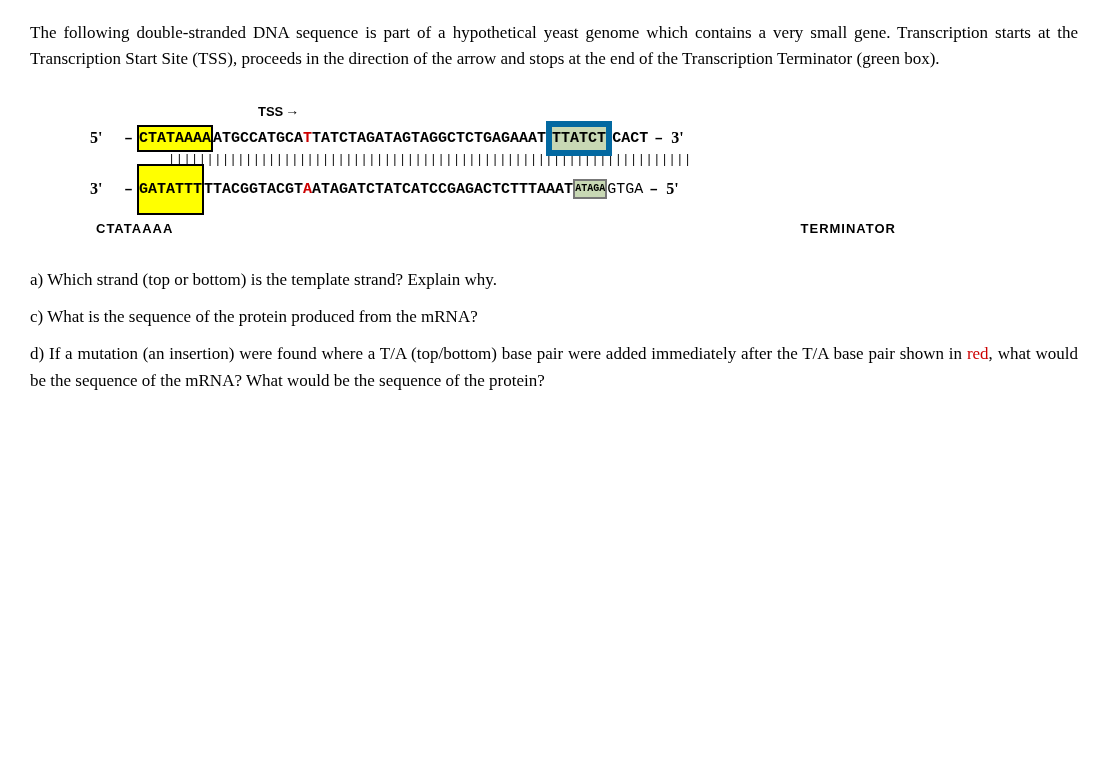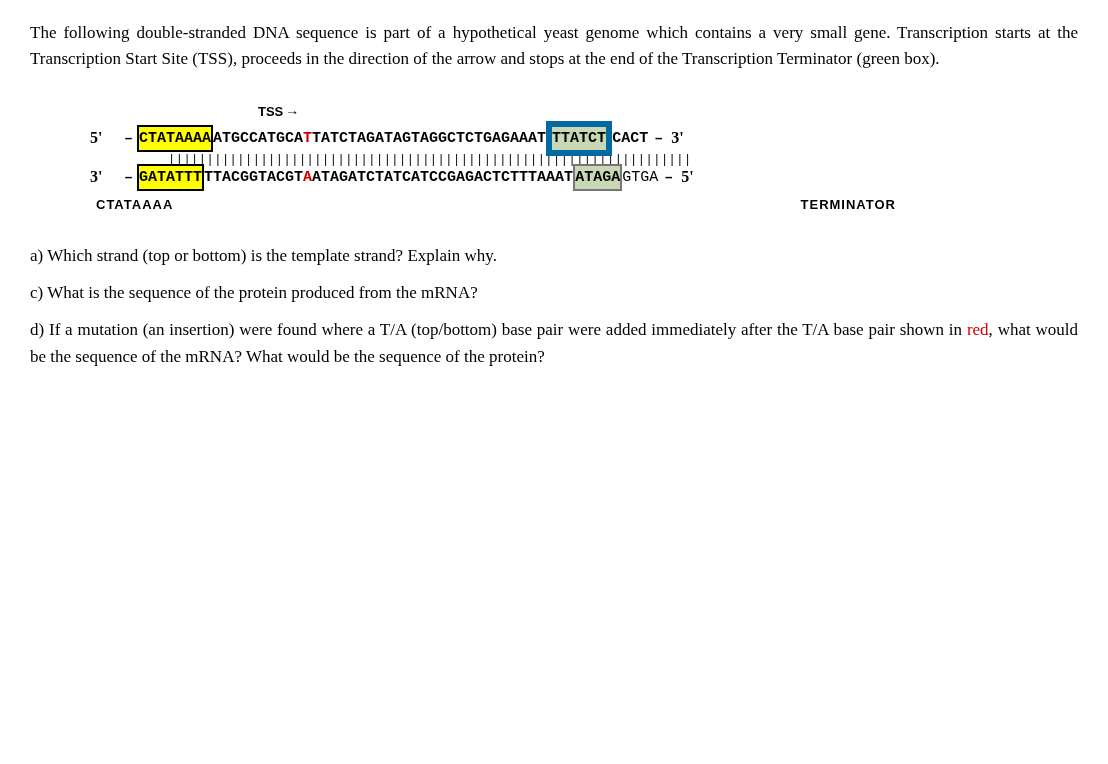--- a/index.html
+++ b/index.html
@@ -137,23 +137,23 @@
   </div>
 
   <div class="bonds-row" style="margin-left: 78px; letter-spacing: 0.5px; font-size:12px;">
     <span>||||||||||||||||||||||||||||||||||||||||||||||||||||||||||||||||||||</span>
   </div>
 
   <div class="dna-row">
     <span class="strand-label">3'</span>
     <span class="dash">–</span>
 
-    <span style="background-color:#ffff00; border:2.5px solid #000; display:inline; font-family:'Courier New',monospace; font-size:15px; font-weight:bold; padding:1px 0;">GATATTT</span>
+    <span style="background-color:#ffff00; border:2.5px solid #000; display:inline; font-family:'Courier New',monospace; font-size:15px; font-weight:bold; padding:13px 0;">GATATTT</span>
       <span style="font-family:'Courier New',monospace; font-size:15px; font-weight:bold;">TTACGGTACGT<span class="red-base">A</span>ATAGATCTATCATCCGAGACTCTTTAAAT</span>
-      <span style="background-color:#c8d8b4; border:2px solid #777; display:inline; font-family:'Courier New',monospace; font-size:15px; font-weight:bold; padding:1px 0;">ATAGA</span>
+      <span style="background-color:#c8d8b4; border:2px solid #777; display:inline; font-family:'Courier New',monospace; font-size:10px; font-weight:bold; padding:1px 0;">ATAGA</span>
       <span style="font-family:'Courier New',monospace; font-size:15px; font-weight:normal;">GTGA</span>
     <span class="dash" style="margin-left:6px;">–</span>
     <span class="strand-label" style="margin-left:4px;">5'</span>
   </div>
 
   <div class="labels-row" style="width: 860px; margin-left: 6px; margin-top: 6px;">
     <span class="region-label">CTATAAAA</span>
     <span class="region-label" style="margin-right: 60px; text-align: center;">TERMINATOR</span>
   </div>
 

